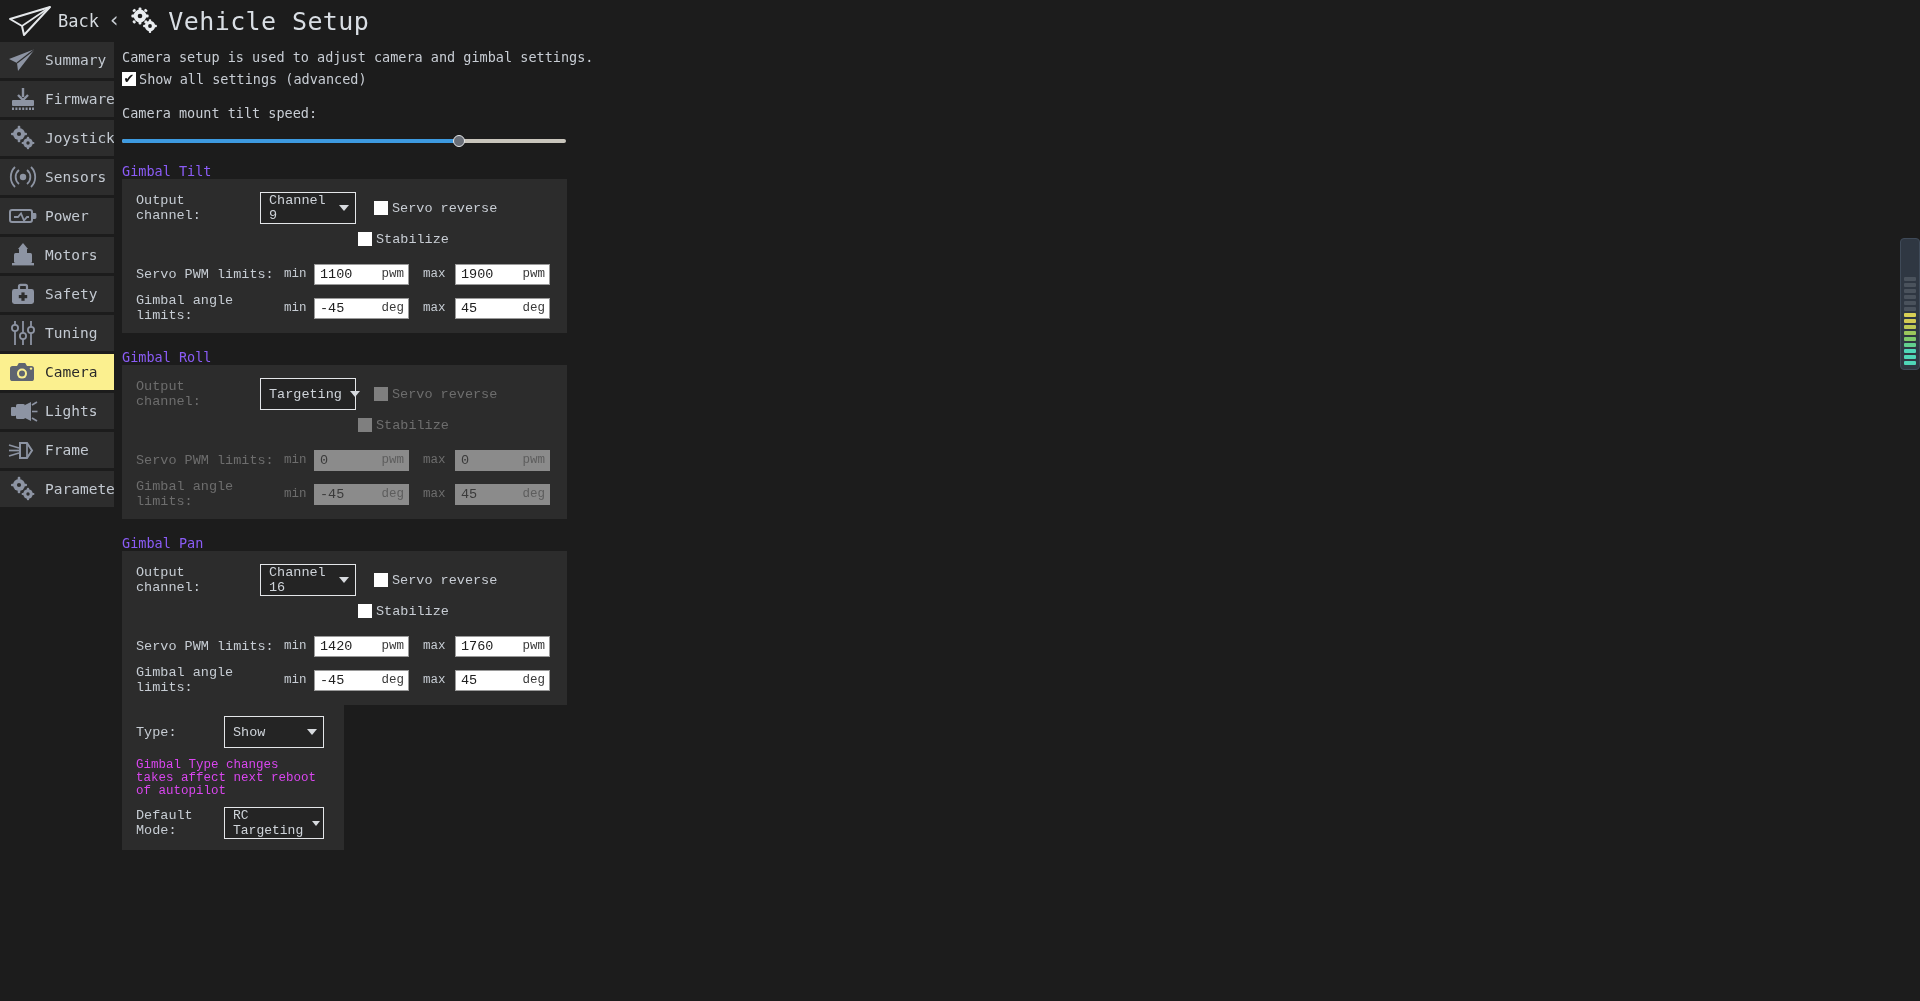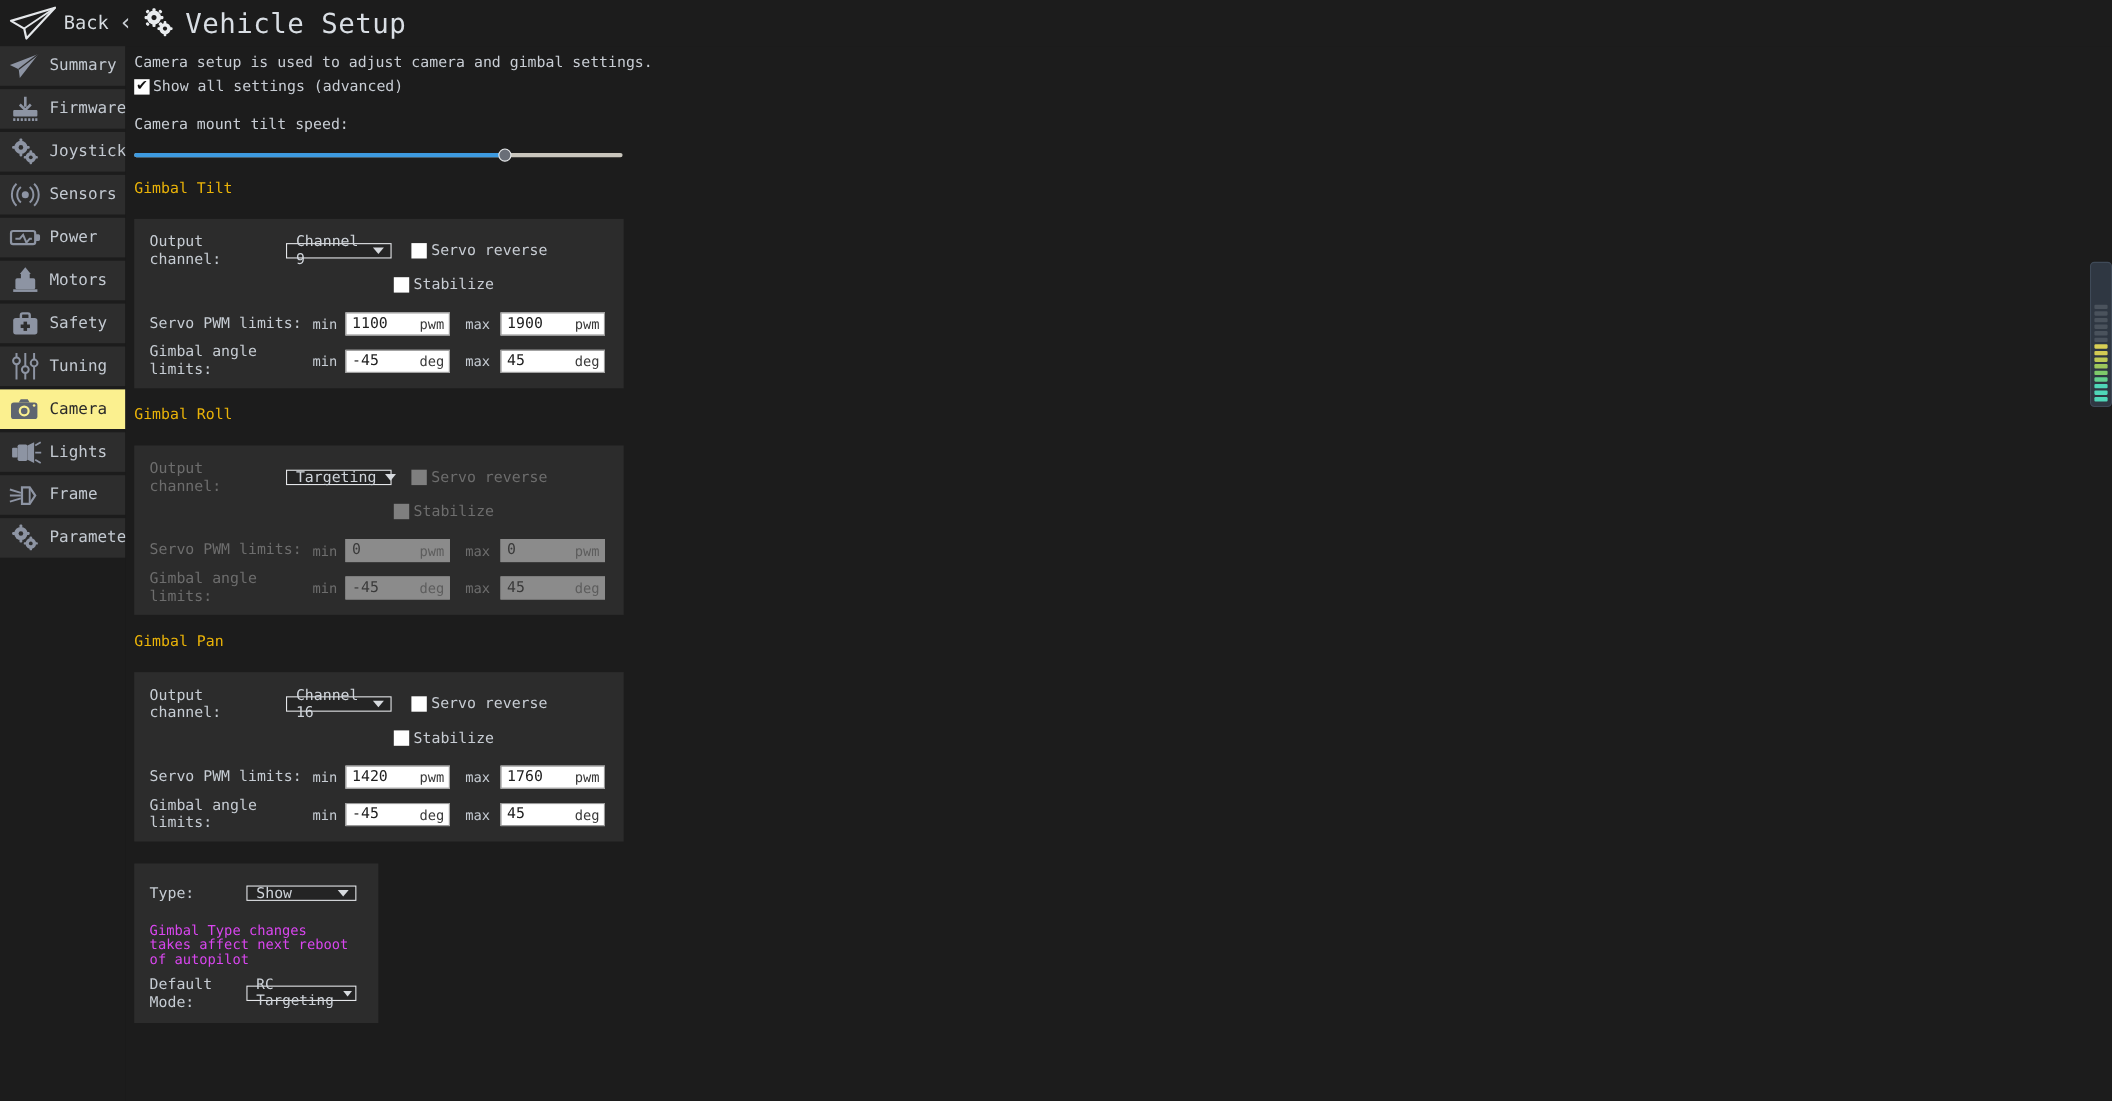--- a/index.html
+++ b/index.html
@@ -84,30 +84,30 @@
   }
   .slider-track-fill {
     position: absolute; left: 0; top: 4px; height: 4px;
     background: #3d9ae0; border-radius: 2px;
   }
   .slider-handle {
     position: absolute; top: 0; width: 12px; height: 12px;
     border-radius: 50%; background: #6a6f78; border: 1.5px solid #e6e8ea;
   }
 
-  .group-title { color: #eab308; font-size: 13.5px; margin-top: 16px; }
+  .group-title { color: #8b5cf6; font-size: 13.5px; margin-top: 16px; }
   .group-box {
-    background: #2c2c2c; width: 445px; padding: 12px 16px 12px 0; margin-top: 20px;
+    background: #2c2c2c; width: 445px; padding: 12px 16px 12px 0; margin-top: 0; font-family: Liberation Mono, monospace;
   }
   .row { display: flex; align-items: center; height: 26px; margin-left: 14px; }
   .row-label { color: #c6ccd3; font-size: 13.5px; }
   .row-label.dim { color: #6d6d6d; }
 
   .combo {
-    height: 14px; background: #242424; border: 1.5px solid #e4e6e9;
+    height: 32px; background: #242424; border: 1.5px solid #e4e6e9;
     display: flex; align-items: center; justify-content: space-between;
     padding: 0 6px 0 8px; color: #cfd4da; font-size: 13.5px;
   }
   .combo .caret {
     width: 0; height: 0; border-left: 5px solid transparent;
     border-right: 5px solid transparent; border-top: 6px solid #d7dade;
     margin-left: 8px;
   }
 
   .tinp {

